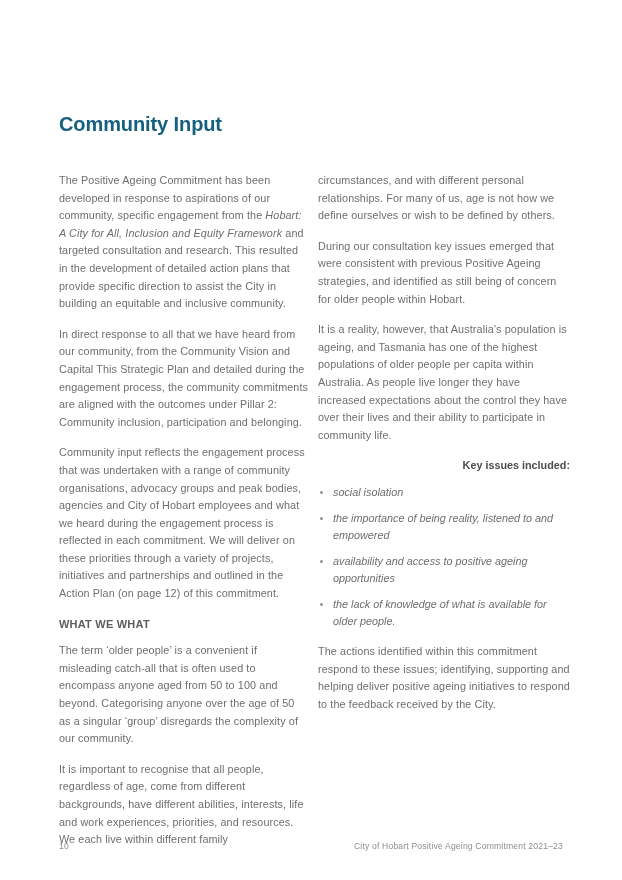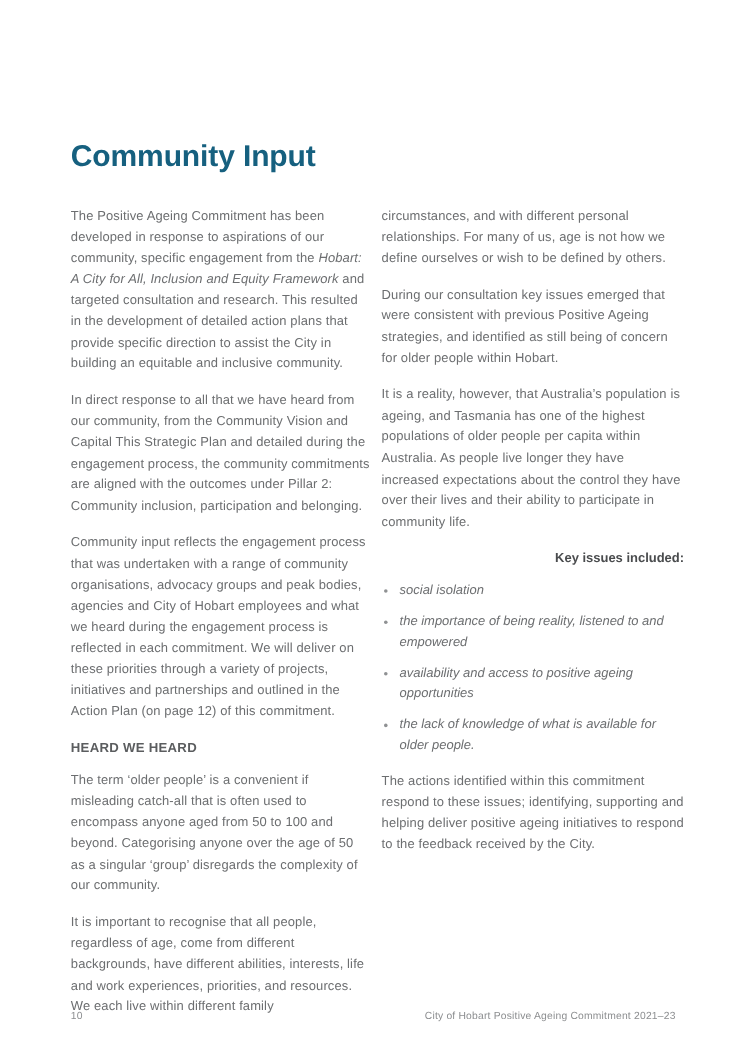--- a/index.html
+++ b/index.html
@@ -15,21 +15,21 @@
     width: 622px;
     height: 880px;
     background: #ffffff;
     overflow: hidden;
     box-sizing: border-box;
   }
   #page-title {
     position: absolute;
     left: 59px;
     top: 100px;
-    font-size: 25px;
+    font-size: 20px;
     font-weight: bold;
     letter-spacing: -0.1px;
     color: #16607f;
     line-height: 1.1;
     white-space: nowrap;
   }
   .column {
     position: absolute;
     top: 172px;
     width: 250px;
@@ -114,21 +114,21 @@
   <h1 id="page-title">Community Input</h1>
 
   <div class="column" id="col-left">
 
     <p class="para"><span>The Positive Ageing Commitment has been developed in response to aspirations of our community, specific engagement from the </span><span class="em">Hobart: A City for All, Inclusion and Equity Framework</span><span> and targeted consultation and research. This resulted in the development of detailed action plans that provide specific direction to assist the City in building an equitable and inclusive community.</span></p>
 
     <p class="para">In direct response to all that we have heard from our community, from the Community Vision and Capital This Strategic Plan and detailed during the engagement process, the community commitments are aligned with the outcomes under Pillar 2: Community inclusion, participation and belonging.</p>
 
     <p class="para">Community input reflects the engagement process that was undertaken with a range of community organisations, advocacy groups and peak bodies, agencies and City of Hobart employees and what we heard during the engagement process is reflected in each commitment. We will deliver on these priorities through a variety of projects, initiatives and partnerships and outlined in the Action Plan (on page 12) of this commitment.</p>
 
-    <h2 class="subhead">HEARD WE HEARD</h2>
+    <h2 class="subhead">WHAT WE WHAT</h2>
 
     <p class="para">The term ‘older people’ is a convenient if misleading catch-all that is often used to encompass anyone aged from 50 to 100 and beyond. Categorising anyone over the age of 50 as a singular ‘group’ disregards the complexity of our community.</p>
 
     <p class="para">It is important to recognise that all people, regardless of age, come from different backgrounds, have different abilities, interests, life and work experiences, priorities, and resources. We each live within different family</p>
 
   </div>
 
   <div class="column" id="col-right">
 
     <p class="para">circumstances, and with different personal relationships. For many of us, age is not how we define ourselves or wish to be defined by others.</p>

